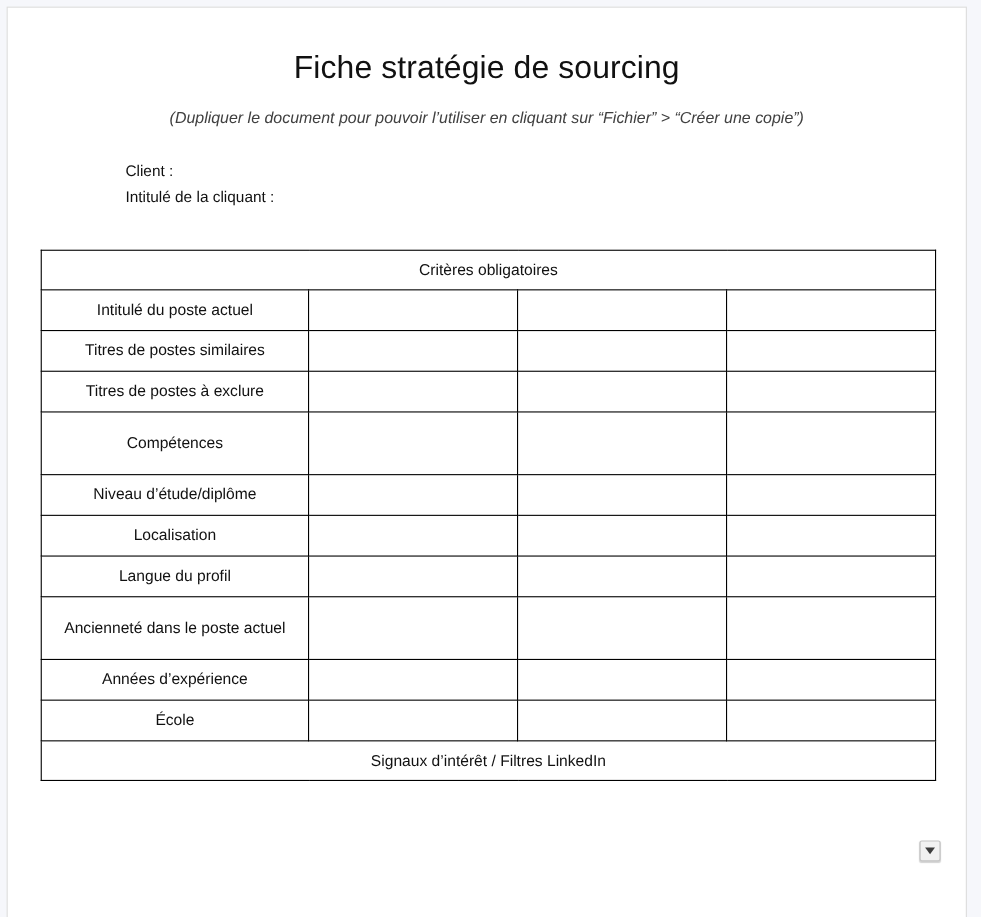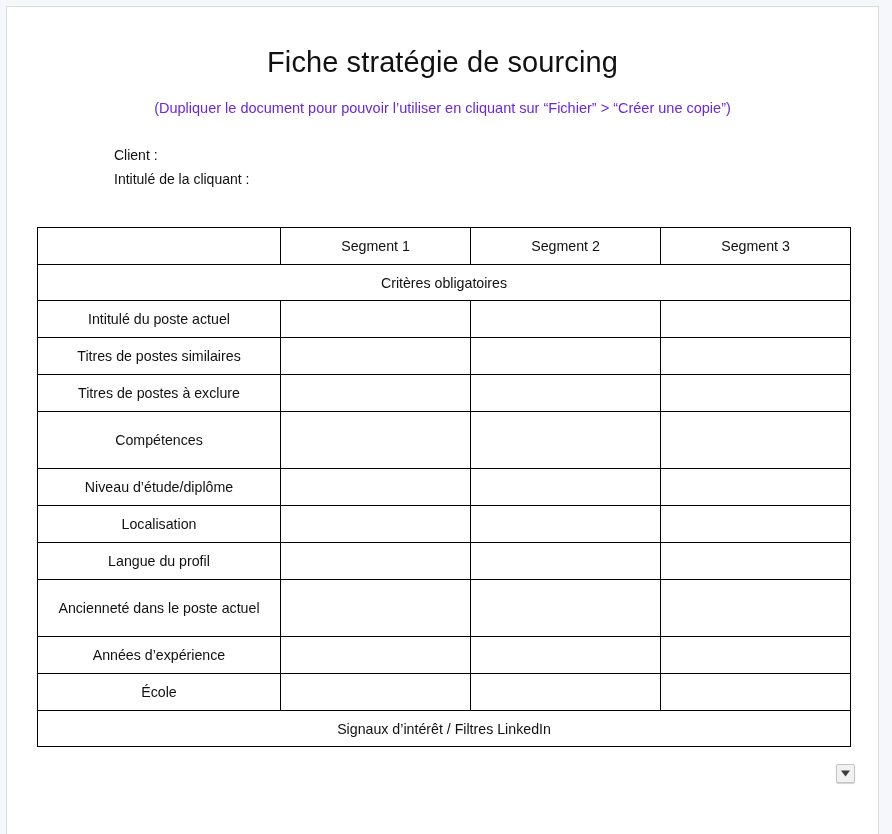--- a/index.html
+++ b/index.html
@@ -33,21 +33,22 @@
     font-size: 29px;
     font-weight: 400;
     color: #111111;
     letter-spacing: 0.1px;
     line-height: 34px;
   }
 
   .doc-subtitle {
     margin-top: 20px;
     font-size: 14.5px;
-    color: #6d28d9;
+    font-style: italic;
+    color: #404040;
     line-height: 19px;
   }
 
   .meta-block {
     margin-top: 25px;
     padding-left: 107px;
     text-align: left;
   }
 
   .meta-line {
@@ -152,26 +153,20 @@
   </div>
 
   <table id="grid">
     <colgroup>
       <col class="c-label">
         <col class="c-seg">
         <col class="c-seg">
         <col class="c-seg">
     </colgroup>
     <tbody id="grid-body">
-        <tr class="h37">
-          <td class="corner-blank"></td>
-          <td class="seg-head">Segment 1</td>
-          <td class="seg-head">Segment 2</td>
-          <td class="seg-head">Segment 3</td>
-        </tr>
         <tr class="h36">
           <td class="section-bar" colspan="4">Critères obligatoires</td>
         </tr>
         <tr class="h37 dashed">
           <td class="crit">Intitulé du poste actuel</td>
           <td class="val first-v"></td>
           <td class="val"></td>
           <td class="val last-v"></td>
         </tr>
         <tr class="h37 dashed">

